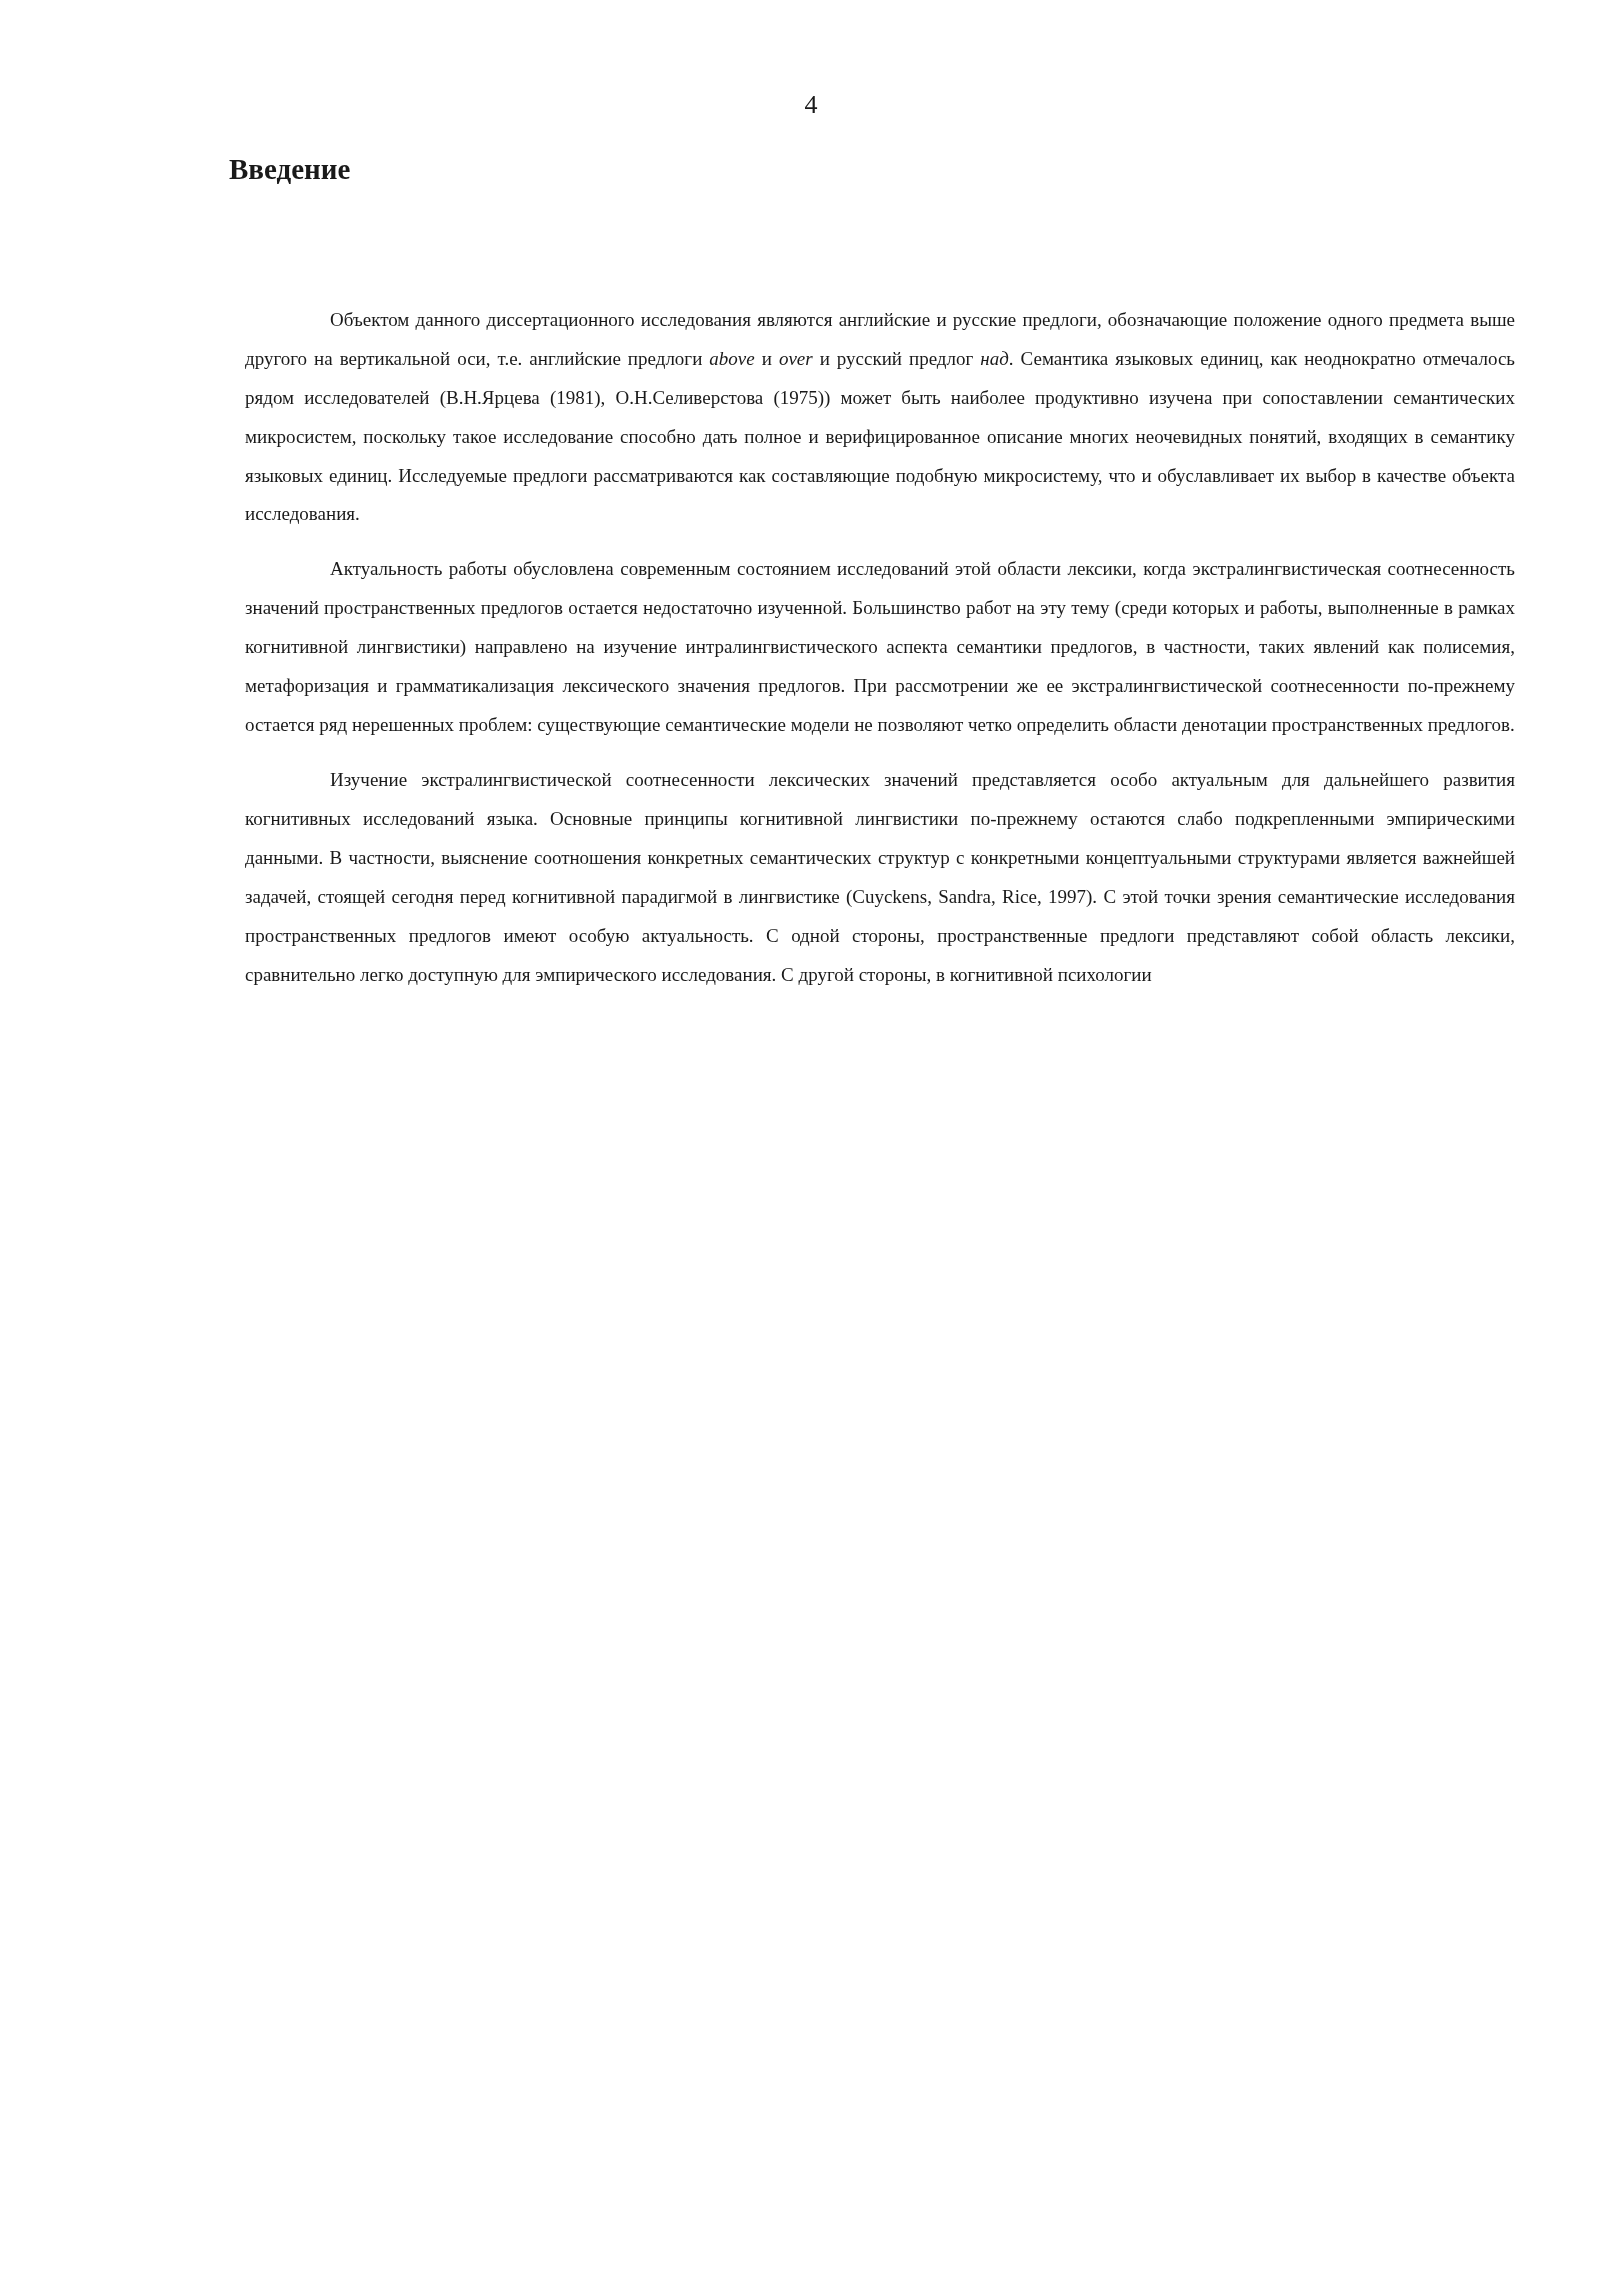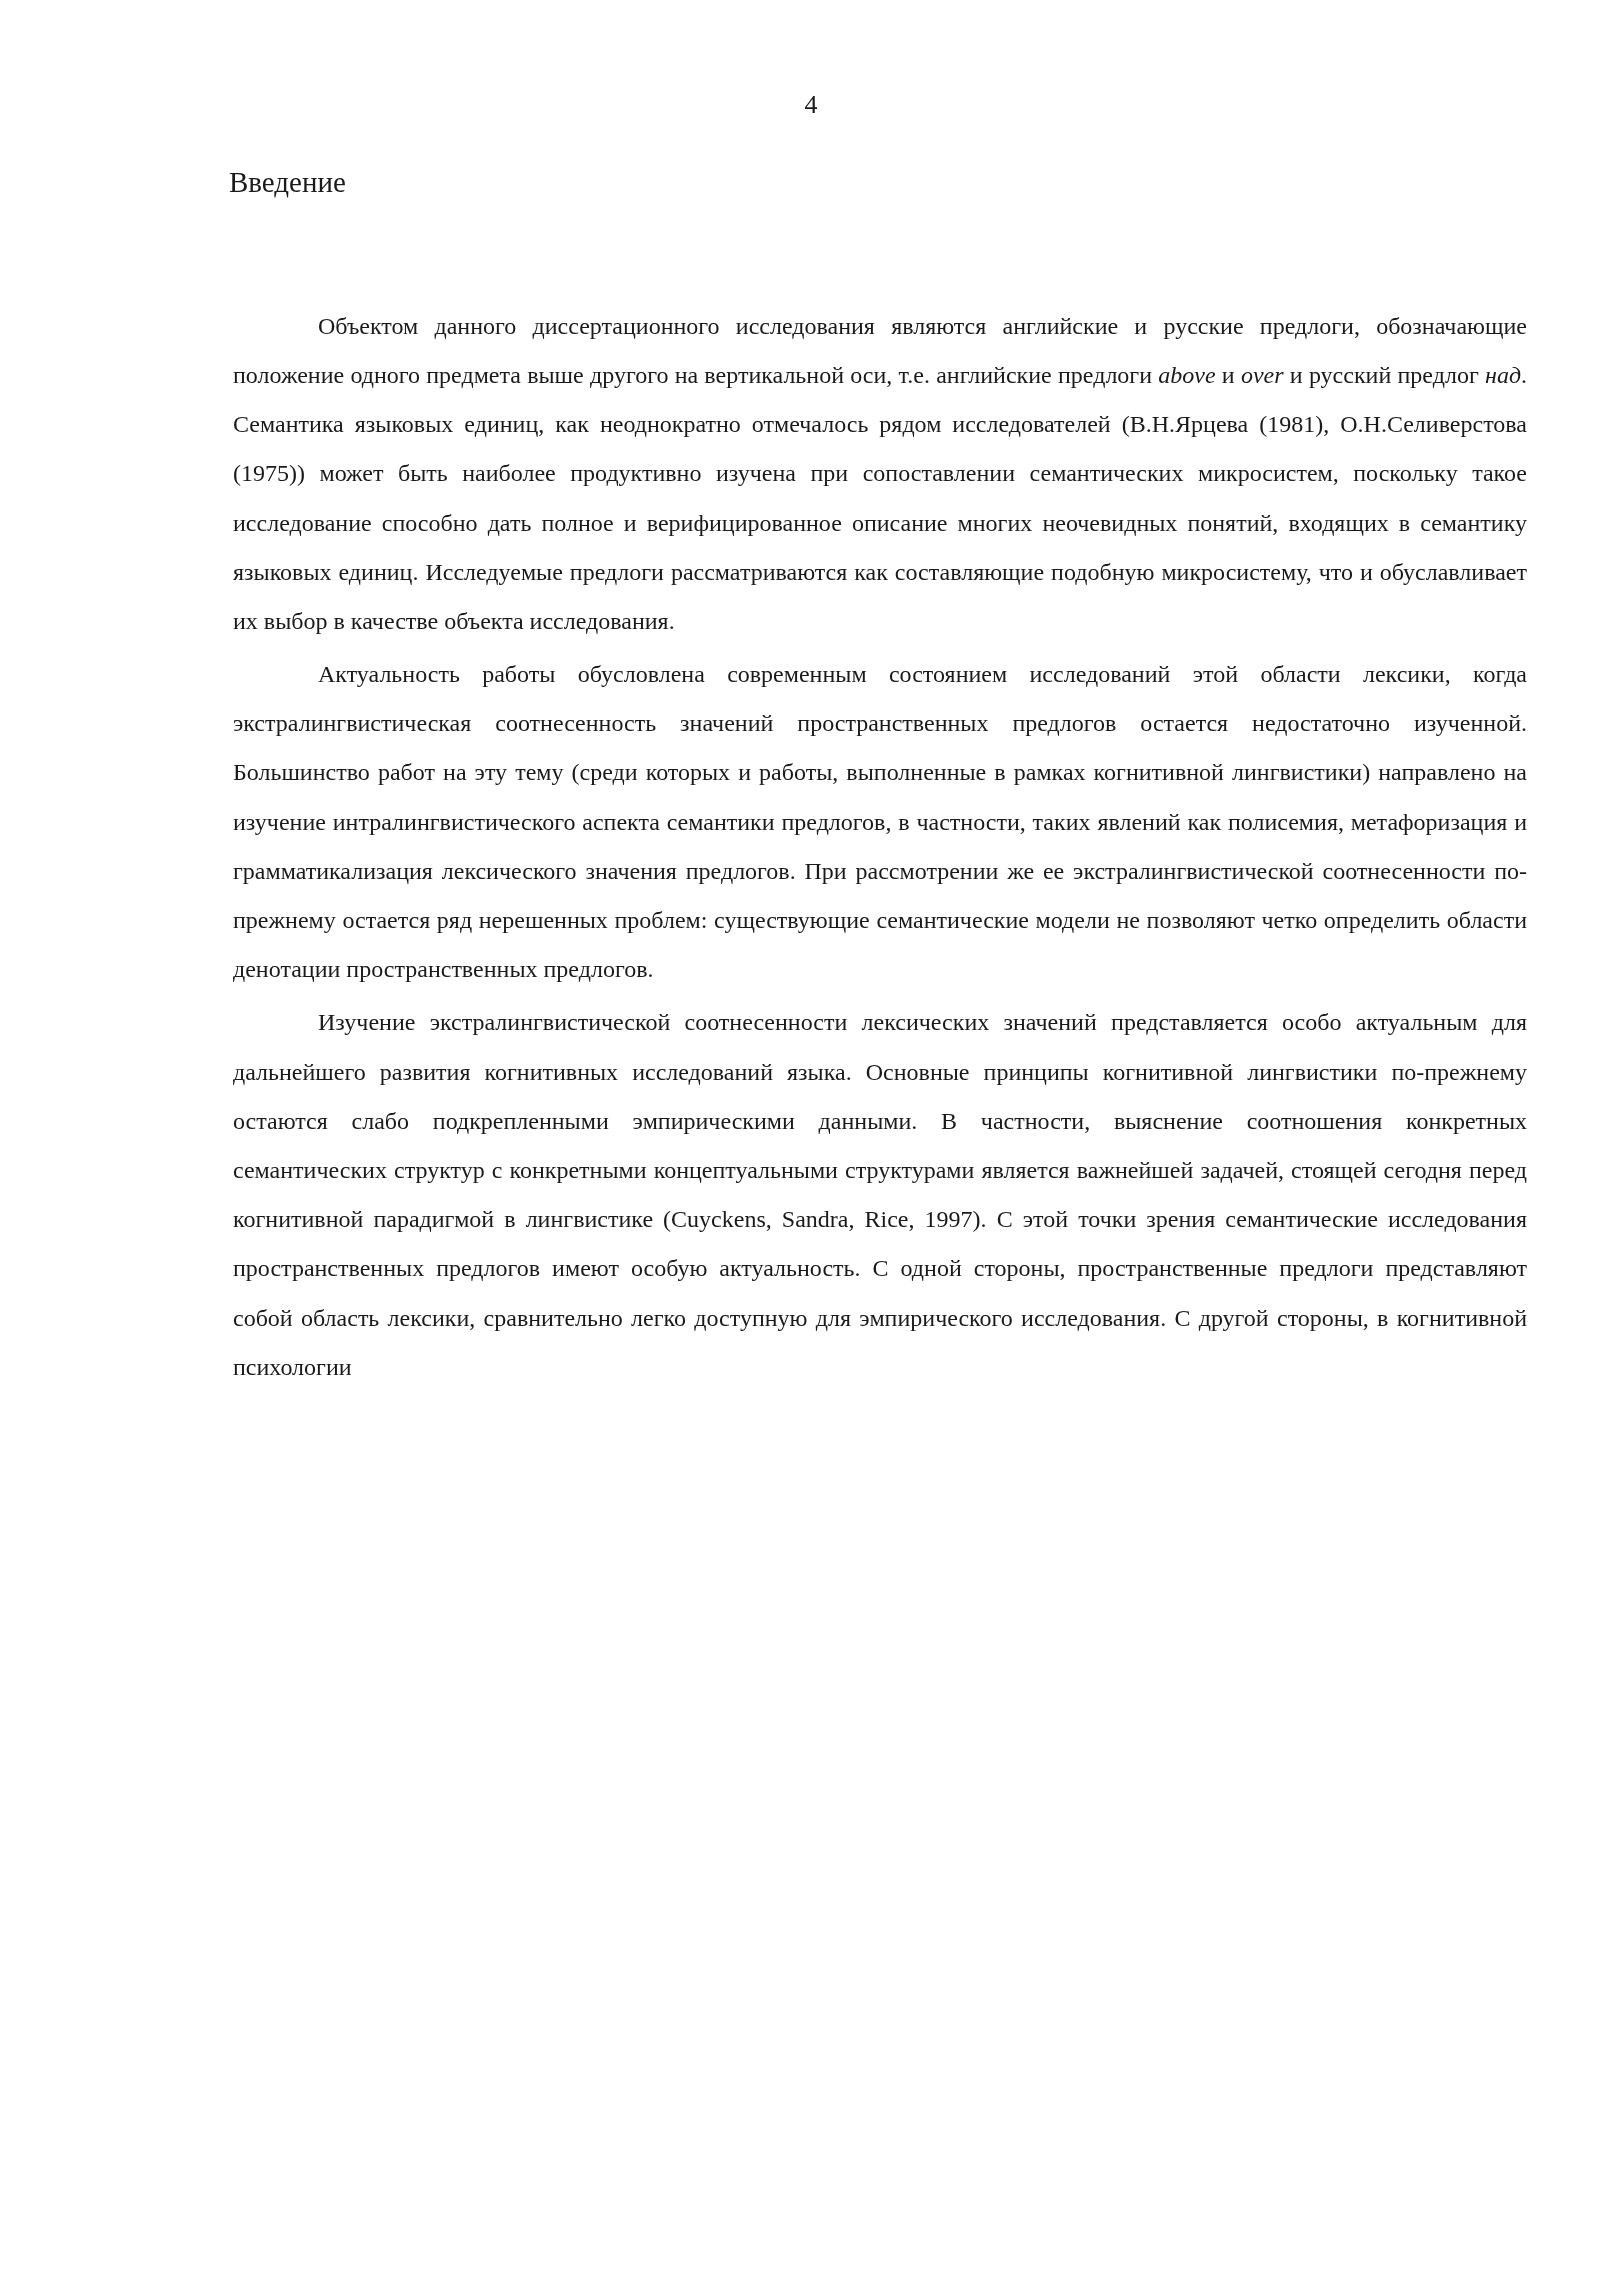--- a/index.html
+++ b/index.html
@@ -30,30 +30,30 @@
     line-height: 1;
   }
   .content {
     position: absolute;
     top: 152px;
     left: 229px;
     width: 1302px;
   }
   .doc-heading {
     font-size: 29px;
-    font-weight: normal;
-    margin: 13px 0 0 0;
+    font-weight: bold;
+    margin: 0 0 0 0;
     line-height: 1.2;
   }
   .spacer-after-heading {
     height: 98px;
   }
   p.body-par {
-    margin: 4px;
-    font-size: 24px;
+    margin: 16px;
+    font-size: 19px;
     line-height: 2.05;
     text-align: justify;
     text-justify: inter-word;
     text-indent: 85px;
     hyphens: none;
   }
   p.body-par:last-child {
     text-align: justify;
   }
   .it {

